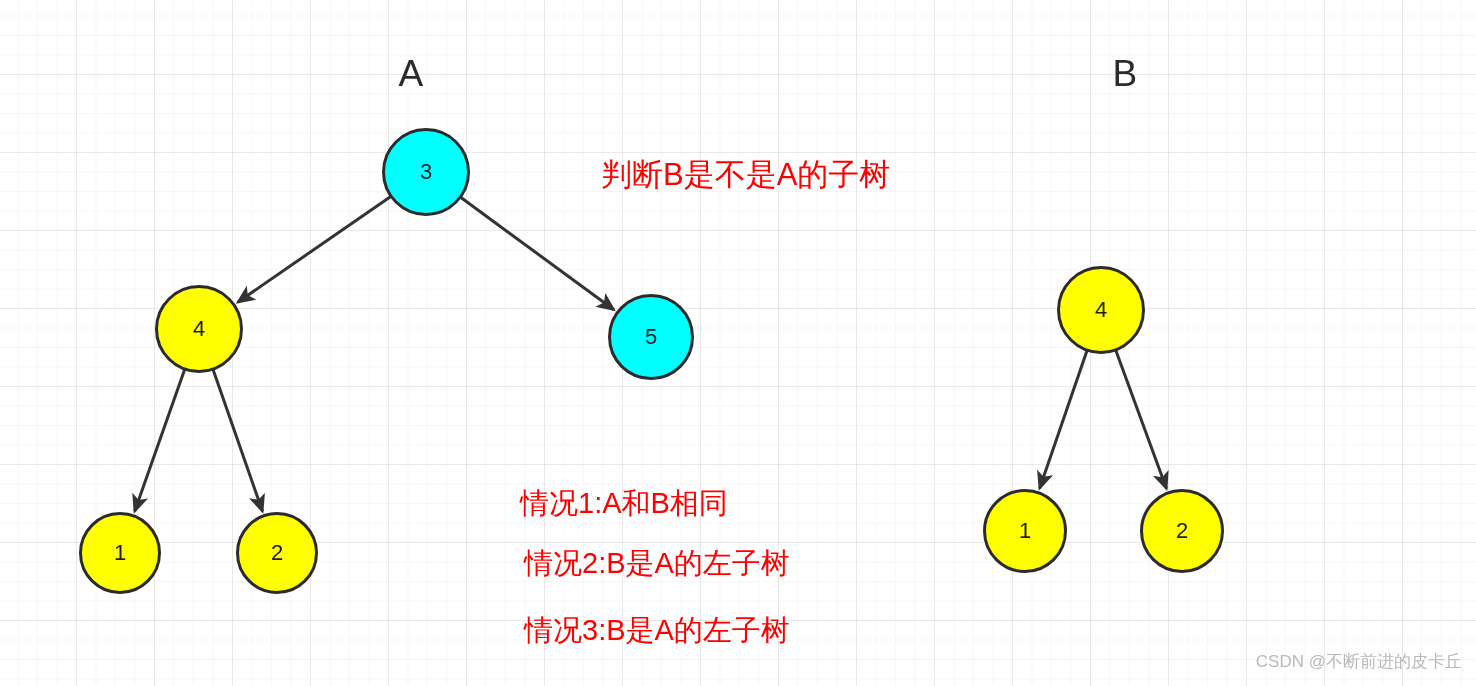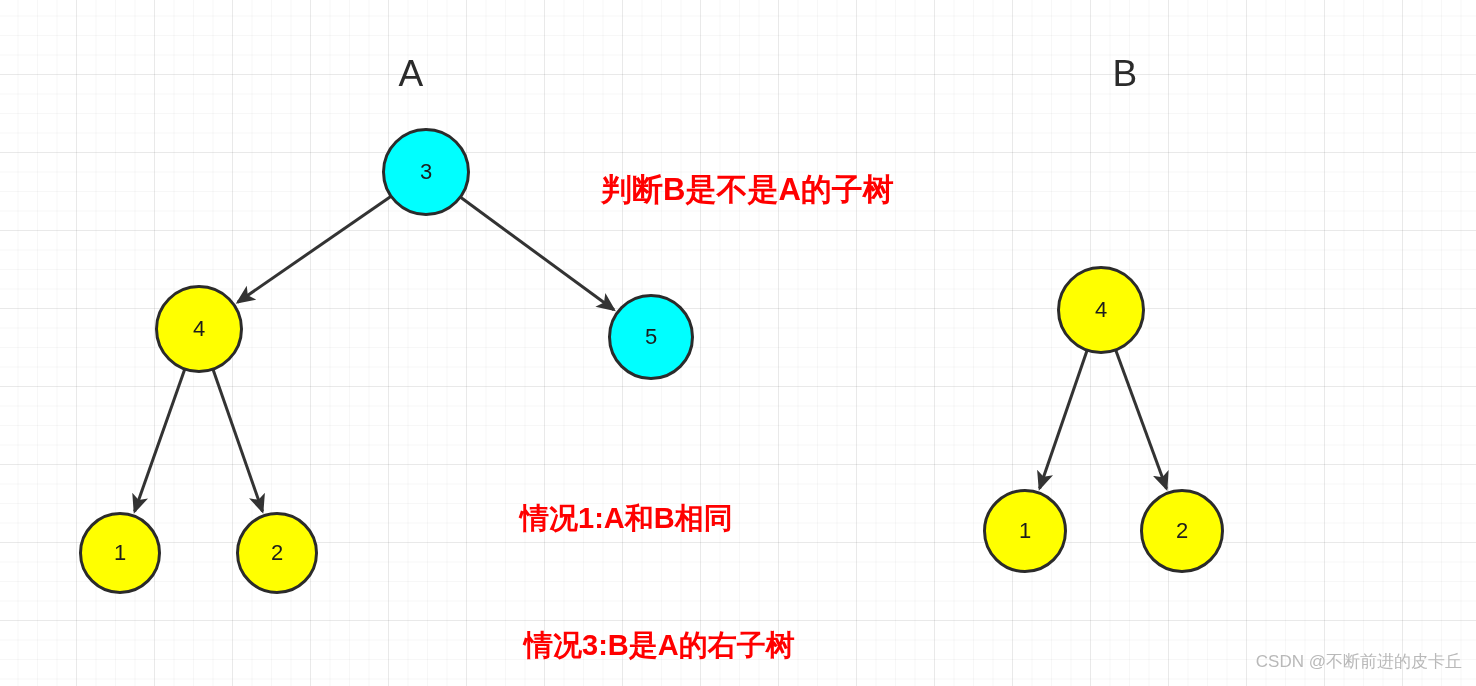--- a/index.html
+++ b/index.html
@@ -64,25 +64,24 @@
   .node-label {
     font-size: 22px;
     color: #1d1d1d;
     font-weight: 400;
     line-height: 1;
     user-select: none;
   }
   .red-text {
     position: absolute;
     color: #ff0000;
-    font-weight: bold;
+    font-weight: normal;
     white-space: nowrap;
     line-height: 1;
     letter-spacing: 0px;
-    margin-top: 15px;
   }
   #headline {
     font-size: 31px;
     transform: translate(0, -50%);
   }
   .case-line {
     font-size: 29px;
     transform: translate(0, -50%);
   }
   #watermark {
@@ -143,17 +142,18 @@
     </div>
 
   <div id="labels-group">
       <div class="tree-label" style="left: 411px; top: 73px;">A</div>
       <div class="tree-label" style="left: 1125px; top: 73px;">B</div>
     </div>
 
   <div class="red-text" id="headline" style="left: 601px; top: 174px;">判断B是不是A的子树</div>
 
   <div class="red-text case-line" id="case-0" style="left: 520px; top: 503px;">情况1:A和B相同</div>
-  <div class="red-text case-line" id="case-2" style="left: 524px; top: 630px;">情况3:B是A的右子树</div>
+  <div class="red-text case-line" id="case-1" style="left: 524px; top: 563px;">情况2:B是A的左子树</div>
+  <div class="red-text case-line" id="case-2" style="left: 524px; top: 630px;">情况3:B是A的左子树</div>
 
   <div id="watermark" style="left: 1462px; top: 661px;">CSDN @不断前进的皮卡丘</div>
 
 </div>
 
 </body></html>

